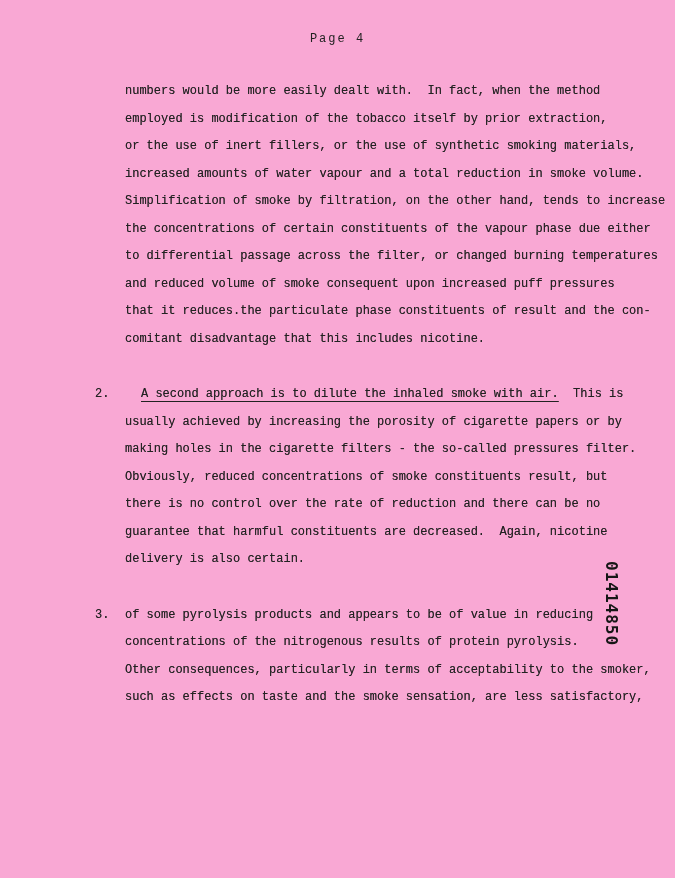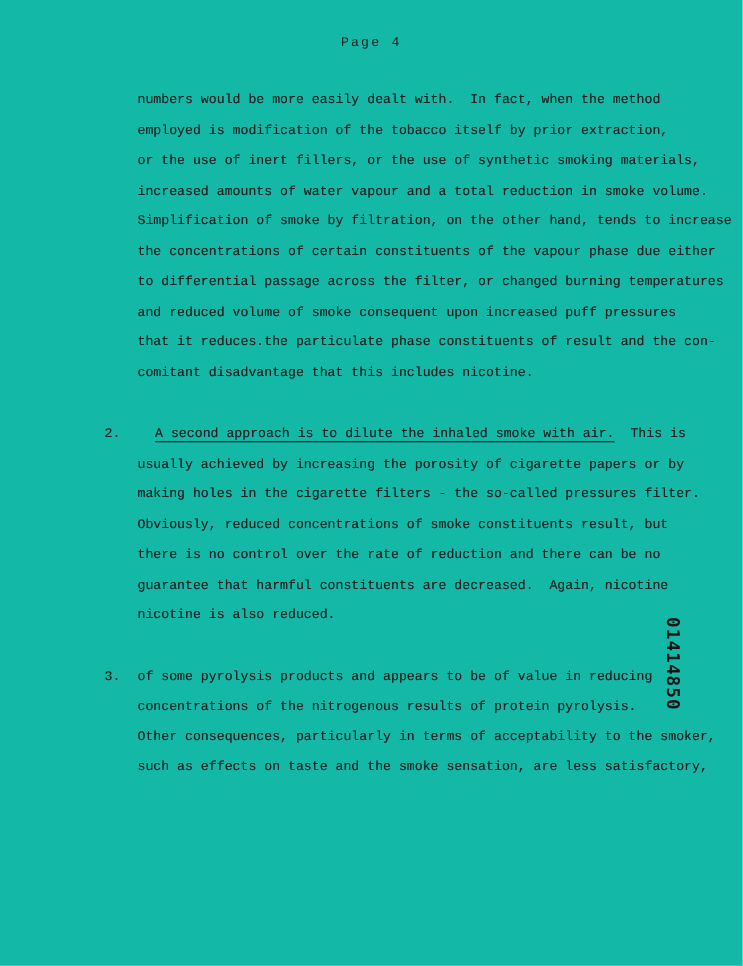--- a/index.html
+++ b/index.html
@@ -11,21 +11,21 @@
     width: 675px;
     height: 878px;
     position: relative;
     overflow: hidden;
     font-family: "Liberation Mono", monospace;
     color: #1f1f1f;
   }
   .page {
     position: absolute;
     inset: 0;
-    background: #14b8a6;
+    background: #f9a8d4;
     text-decoration: underline;
   }
   .page-header {
     position: absolute;
     top: 32px;
     left: 0;
     width: 675px;
     text-align: center;
     font-size: 12px;
     letter-spacing: 2px;
@@ -97,21 +97,21 @@
         <div class="line"><span>comitant disadvantage that this includes nicotine.</span></div>
       </div>
       <div class="paragraph numbered">
         <span class="para-number">2.</span>
         <div class="line"><span class="underlined">A second approach is to dilute the inhaled smoke with air.</span><span>  This is</span></div>
         <div class="line"><span>usually achieved by increasing the porosity of cigarette papers or by</span></div>
         <div class="line"><span>making holes in the cigarette filters - the so-called pressures filter.</span></div>
         <div class="line"><span>Obviously, reduced concentrations of smoke constituents result, but</span></div>
         <div class="line"><span>there is no control over the rate of reduction and there can be no</span></div>
         <div class="line"><span>guarantee that harmful constituents are decreased.  Again, nicotine</span></div>
-        <div class="line"><span>nicotine is also reduced.</span></div>
+        <div class="line"><span>delivery is also certain.</span></div>
       </div>
       <div class="paragraph numbered">
         <span class="para-number">3.</span>
         <div class="line"><span>of some pyrolysis products and appears to be of value in reducing</span></div>
         <div class="line"><span>concentrations of the nitrogenous results of protein pyrolysis.</span></div>
         <div class="line"><span>Other consequences, particularly in terms of acceptability to the smoker,</span></div>
         <div class="line"><span>such as effects on taste and the smoke sensation, are less satisfactory,</span></div>
       </div>
     </div>
 

